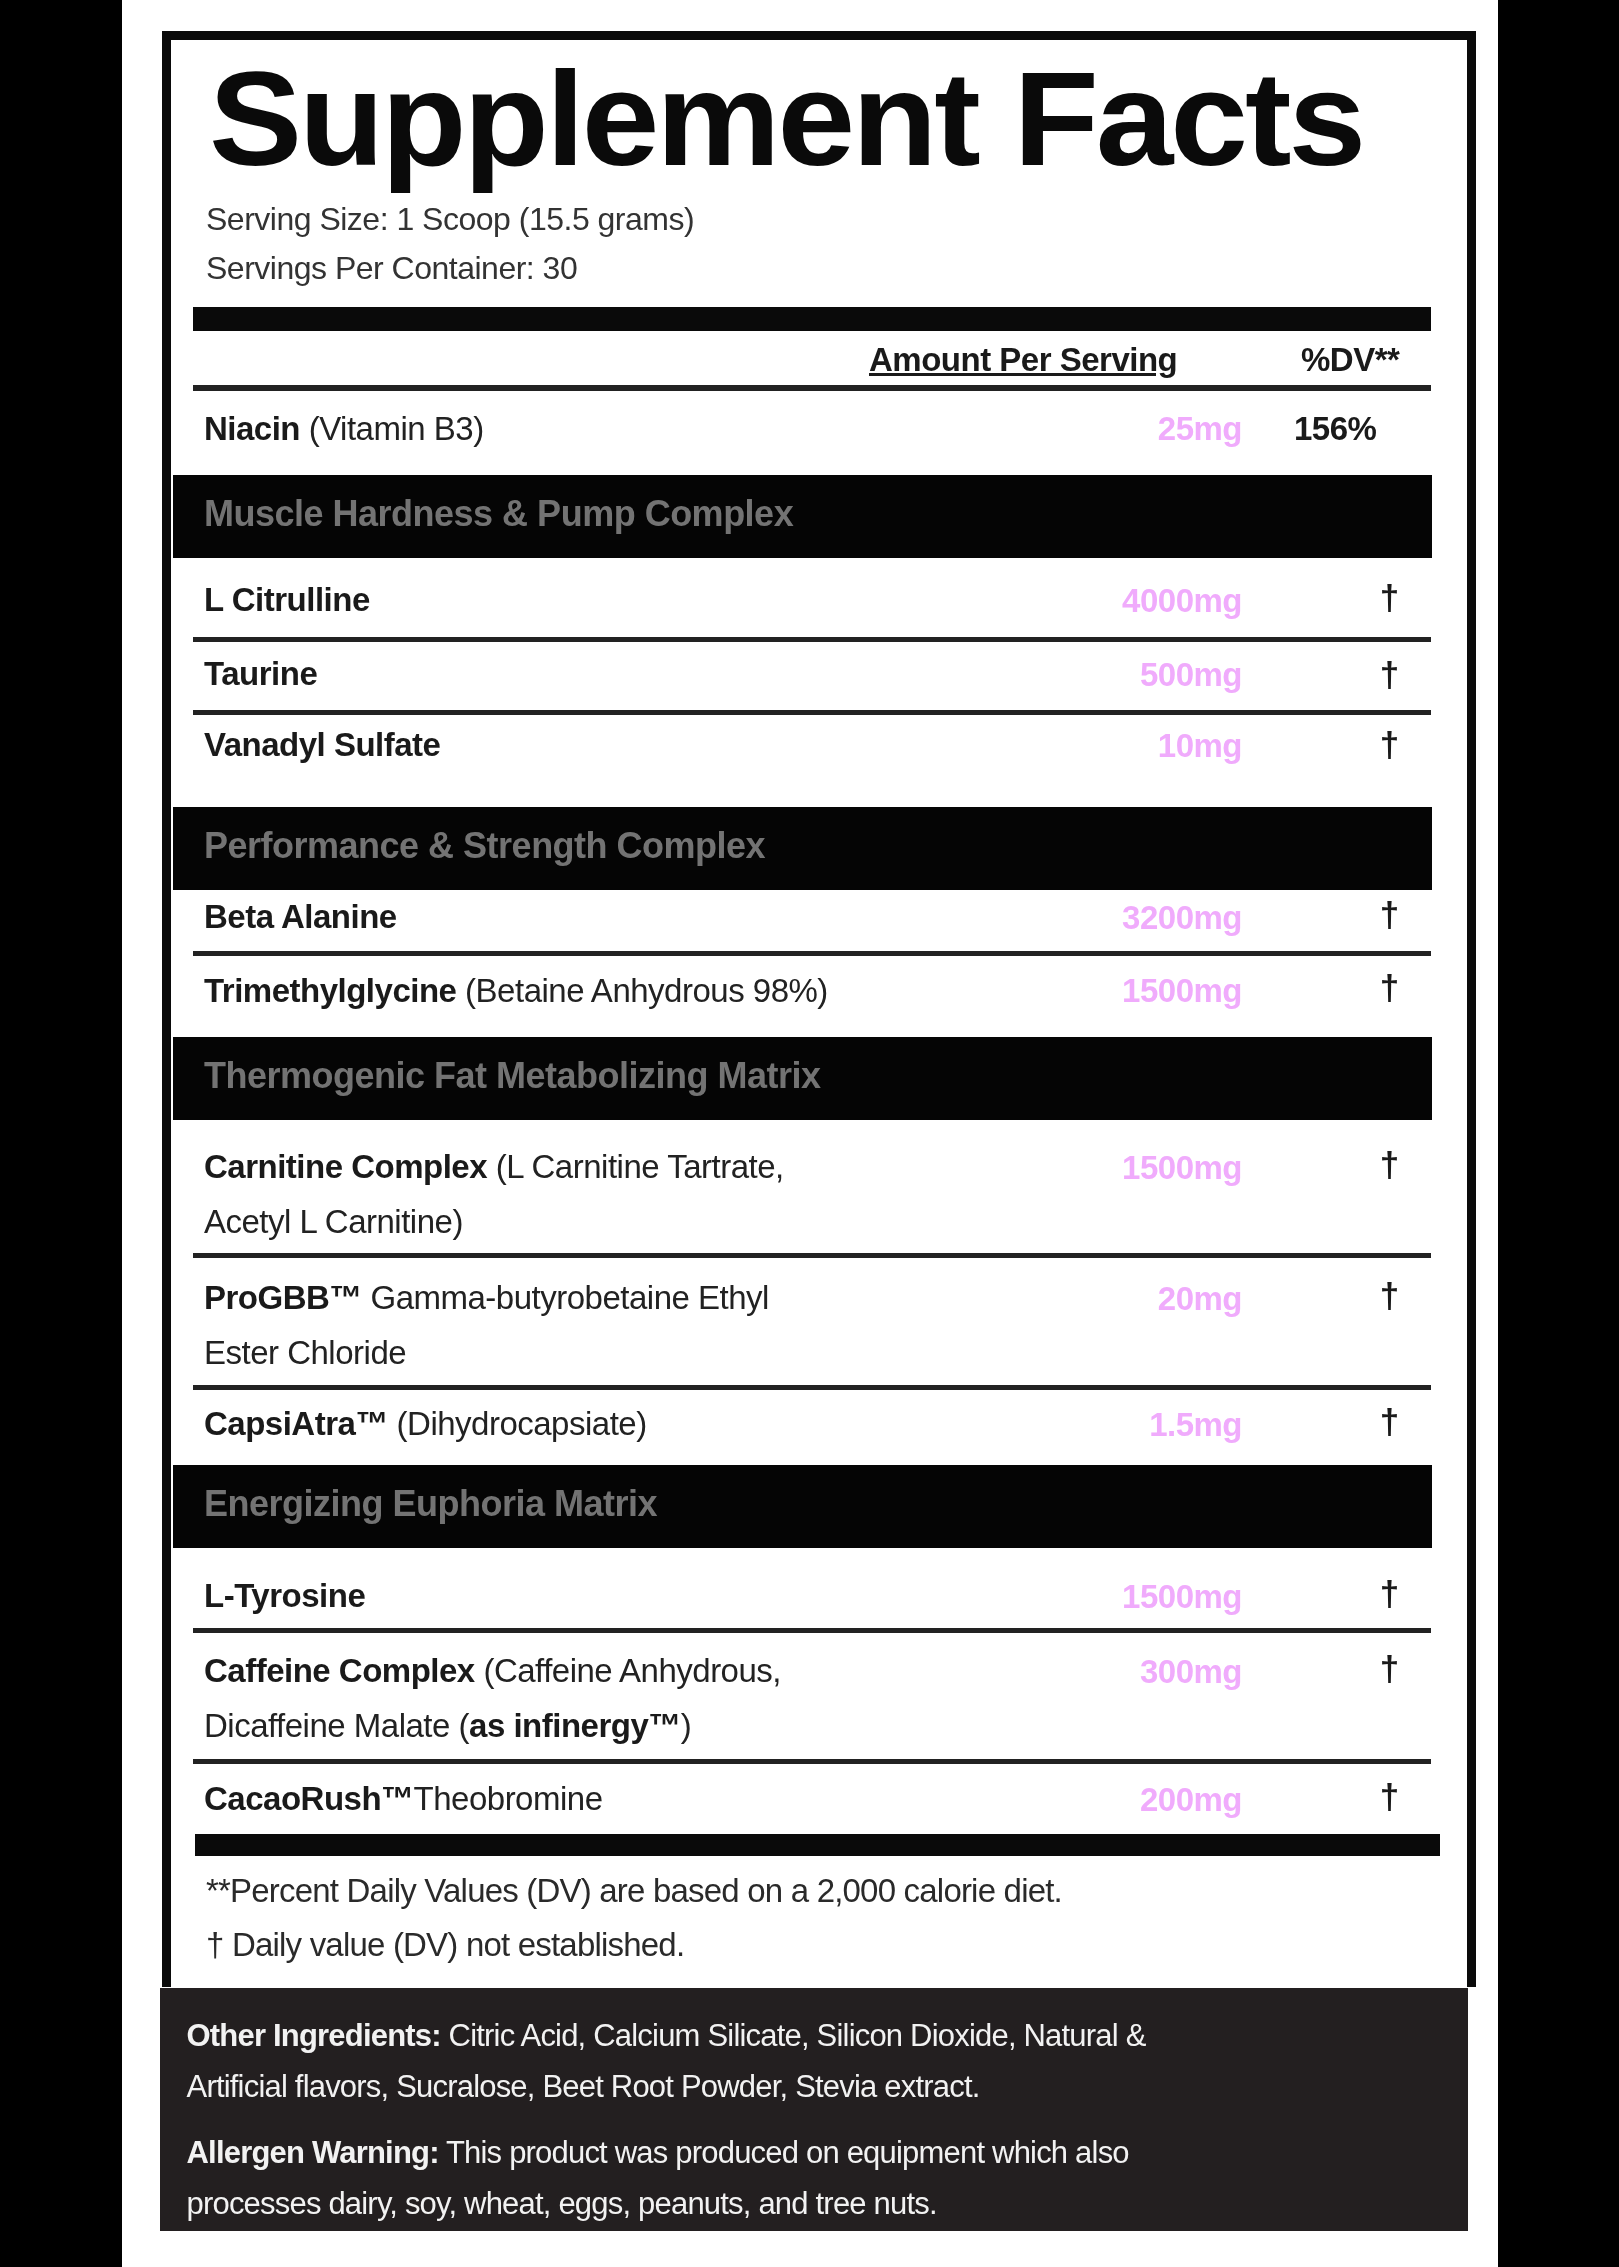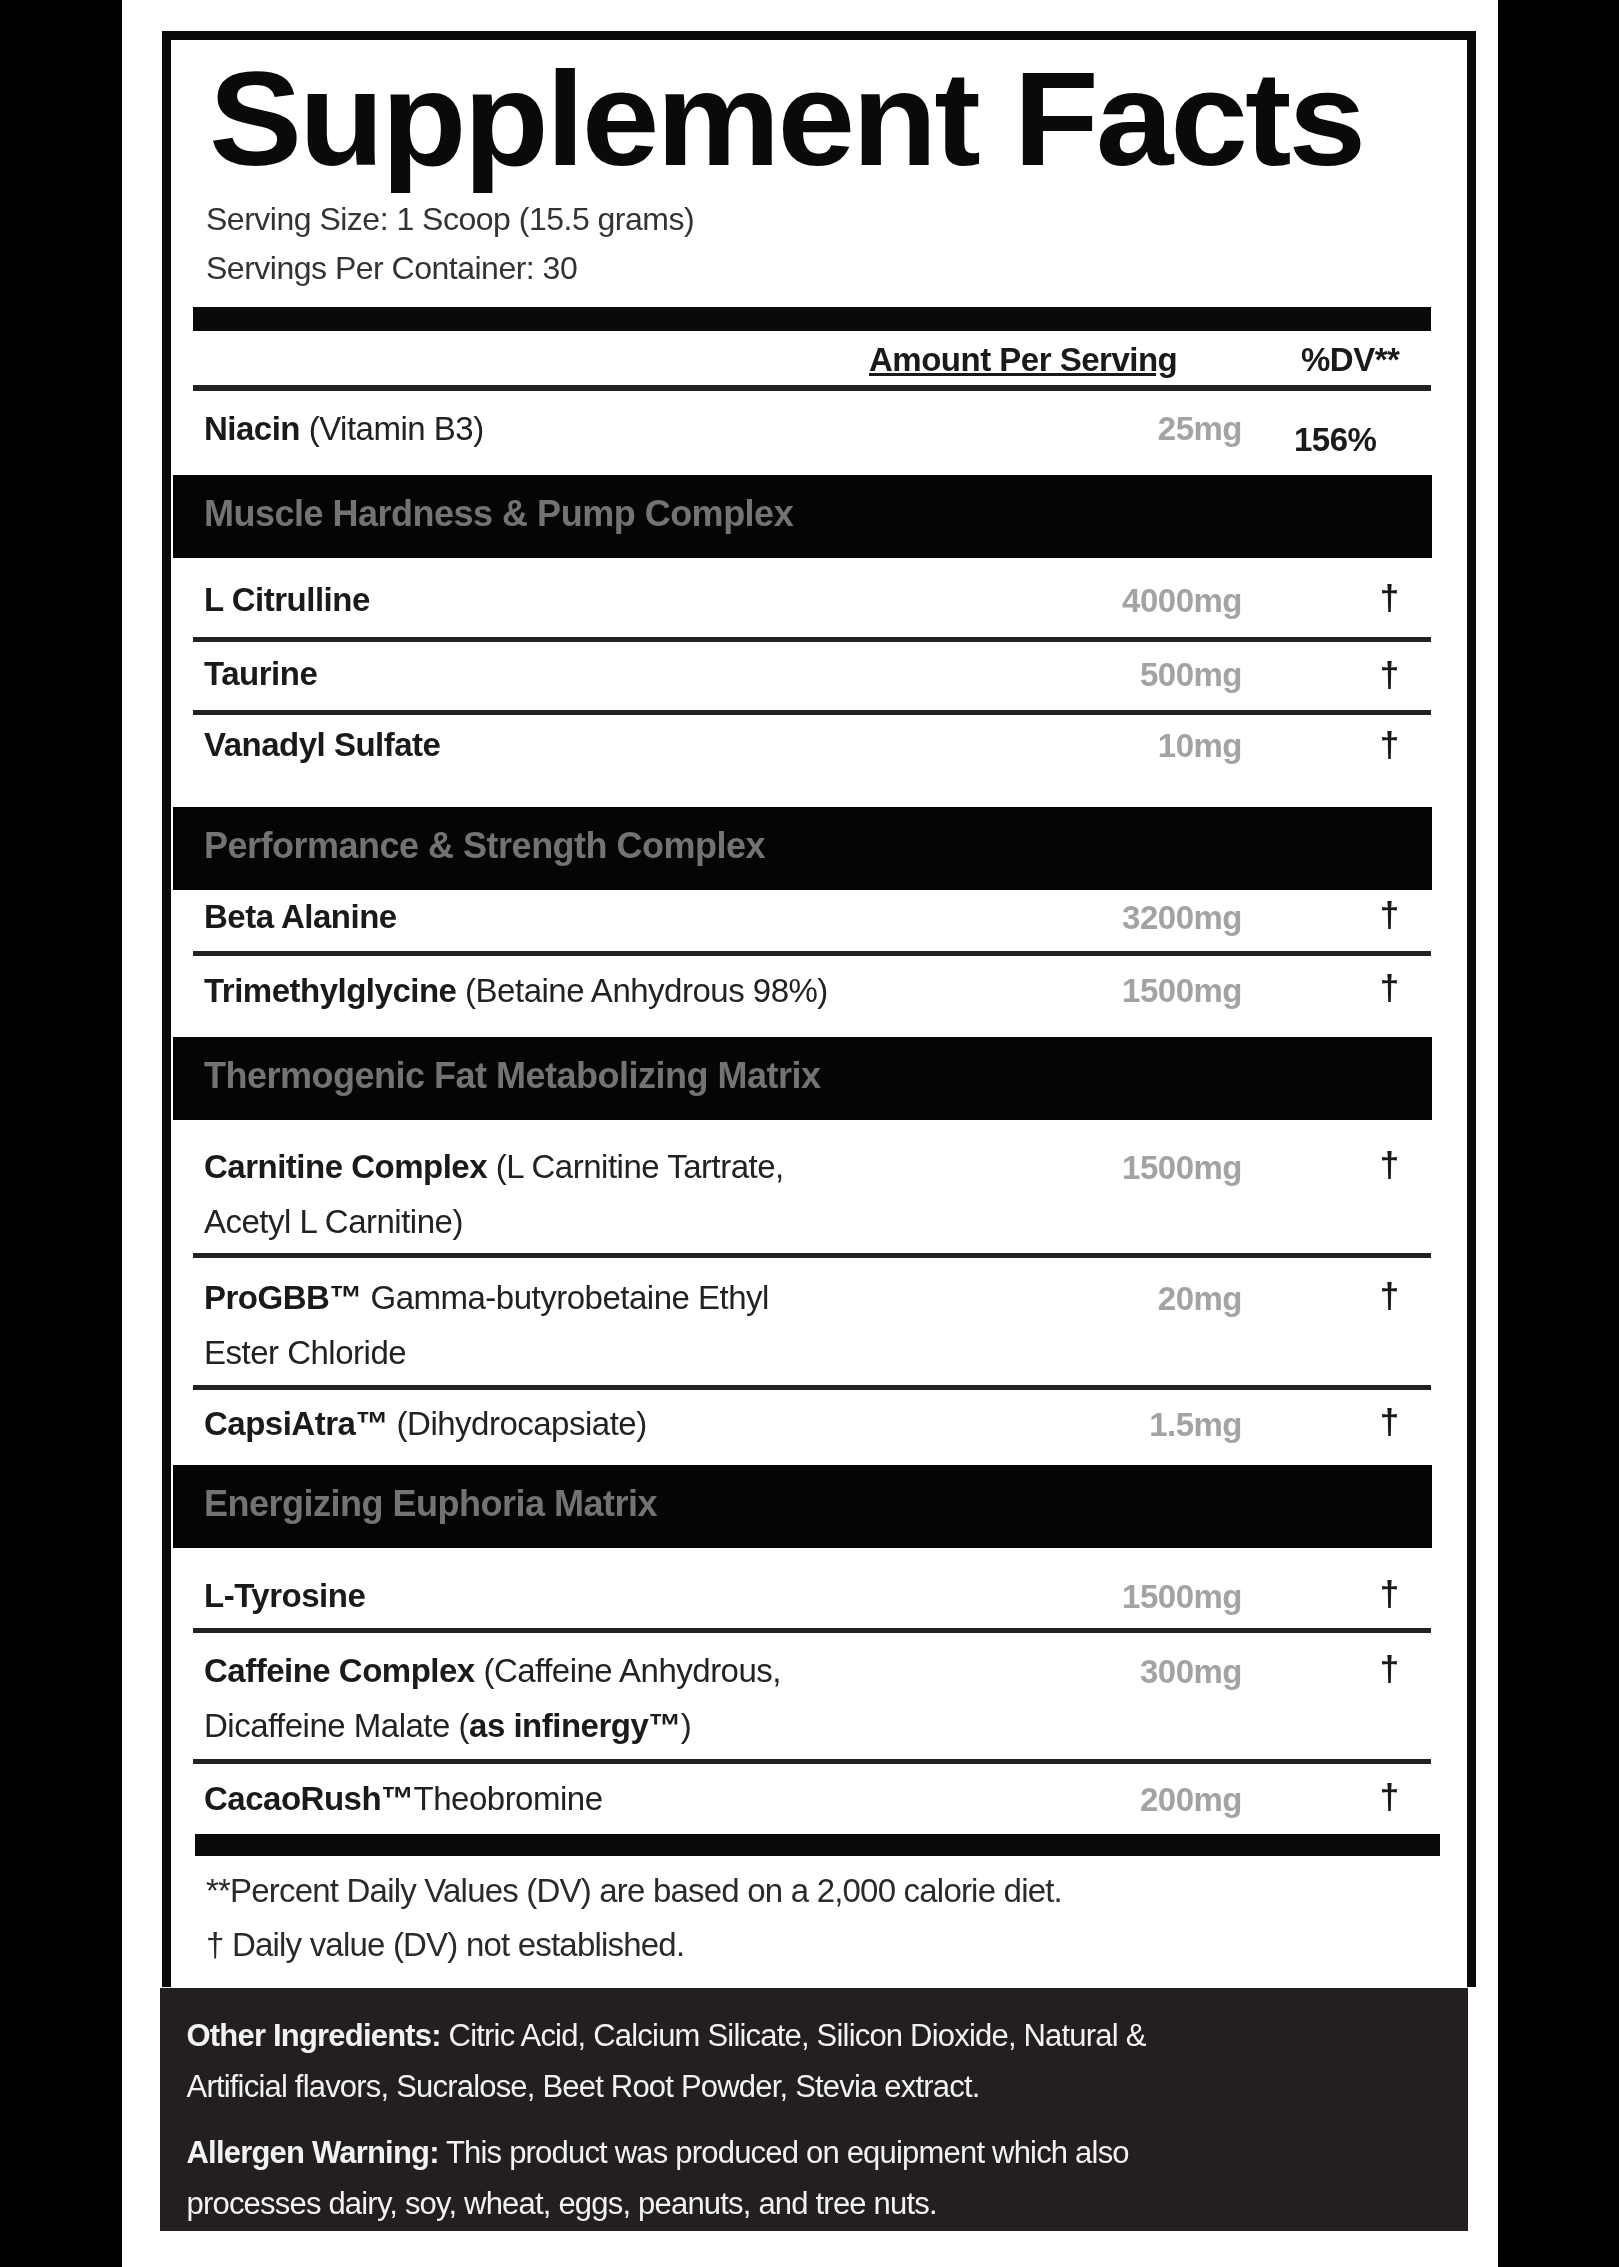--- a/index.html
+++ b/index.html
@@ -8,21 +8,21 @@
   .label{position:absolute;left:162px;top:31px;width:1296px;height:1947px;border:9.8px solid #0a0a0a;border-bottom:none;background:#fff;}
   .title{position:absolute;left:209px;top:51px;font-weight:bold;font-size:133px;line-height:137px;color:#0a0a0a;letter-spacing:-2.9px;white-space:nowrap;transform:scaleX(1.05);transform-origin:left top;}
   .serving{position:absolute;left:206px;font-size:32px;color:#333;white-space:nowrap;letter-spacing:-0.5px;}
   .thickbar{position:absolute;left:193px;width:1238px;height:23.5px;background:#0a0a0a;}
   .thin{position:absolute;left:193px;width:1238px;height:4.9px;background:#222;}
   .colhdr{position:absolute;font-weight:bold;font-size:33px;color:#1a1a1a;white-space:nowrap;letter-spacing:-0.5px;}
   .secbar{position:absolute;left:173px;width:1259px;height:83px;background:#050505;}
   .sectitle{position:absolute;left:31px;top:17.6px;color:#737373;font-weight:bold;font-size:36px;white-space:nowrap;letter-spacing:-0.5px;}
   .ing{position:absolute;left:204px;font-size:33px;color:#222;line-height:55px;white-space:nowrap;letter-spacing:-0.5px;}
   .ing b{font-weight:bold;color:#1a1a1a;}
-  .amt{position:absolute;right:377px;font-weight:bold;font-size:33px;color:#a3a3a3;white-space:nowrap;text-align:right;letter-spacing:-0.5px;}
+  .amt{position:absolute;right:377px;font-weight:bold;font-size:33px;color:#f0abfc;white-space:nowrap;text-align:right;letter-spacing:-0.5px;}
   .dv{position:absolute;left:1372px;width:35px;text-align:center;font-weight:bold;font-size:35px;color:#1a1a1a;}
   .dvpct{position:absolute;left:1294px;font-weight:bold;font-size:33px;color:#1a1a1a;white-space:nowrap;letter-spacing:-0.5px;}
   .foot{position:absolute;left:206px;font-size:33px;color:#2a2a2a;white-space:nowrap;letter-spacing:-0.8px;}
   .dark{position:absolute;left:160px;top:1988px;width:1308px;height:243px;background:#231f20;}
   .darktext{position:absolute;left:26.5px;font-size:31px;color:#f2f2f2;line-height:51px;white-space:nowrap;letter-spacing:-0.8px;}
   .darktext b{font-weight:bold;}
 </style>
 </head>
 <body>
 
@@ -35,21 +35,21 @@
 <div class="serving" style="top:250px;">Servings Per Container: 30</div>
 
 <div class="thickbar" style="top:307px;"></div>
 
 <div class="colhdr" style="top:341px;left:869px;text-decoration:underline;">Amount Per Serving</div>
 <div class="colhdr" style="top:341px;left:1301px;">%DV**</div>
 <div class="thin" style="top:385px;height:5.9px;"></div>
 
 <div class="ing" style="top:401px;"><b>Niacin</b><span> (Vitamin B3)</span></div>
 <div class="amt" style="top:410px;">25mg</div>
-<div class="dvpct" style="top:410px;margin-top:11px;">156%</div>
+<div class="dvpct" style="top:410px;">156%</div>
 
 <div class="secbar" style="top:475px;">
   <div class="sectitle">Muscle Hardness &amp; Pump Complex</div>
 </div>
 <div class="ing" style="top:572px;"><b>L Citrulline</b></div>
 <div class="amt" style="top:582px;">4000mg</div>
 <div class="dv" style="top:578px;">†</div>
 <div class="thin" style="top:637px;"></div>
 
 <div class="ing" style="top:646px;"><b>Taurine</b></div>

